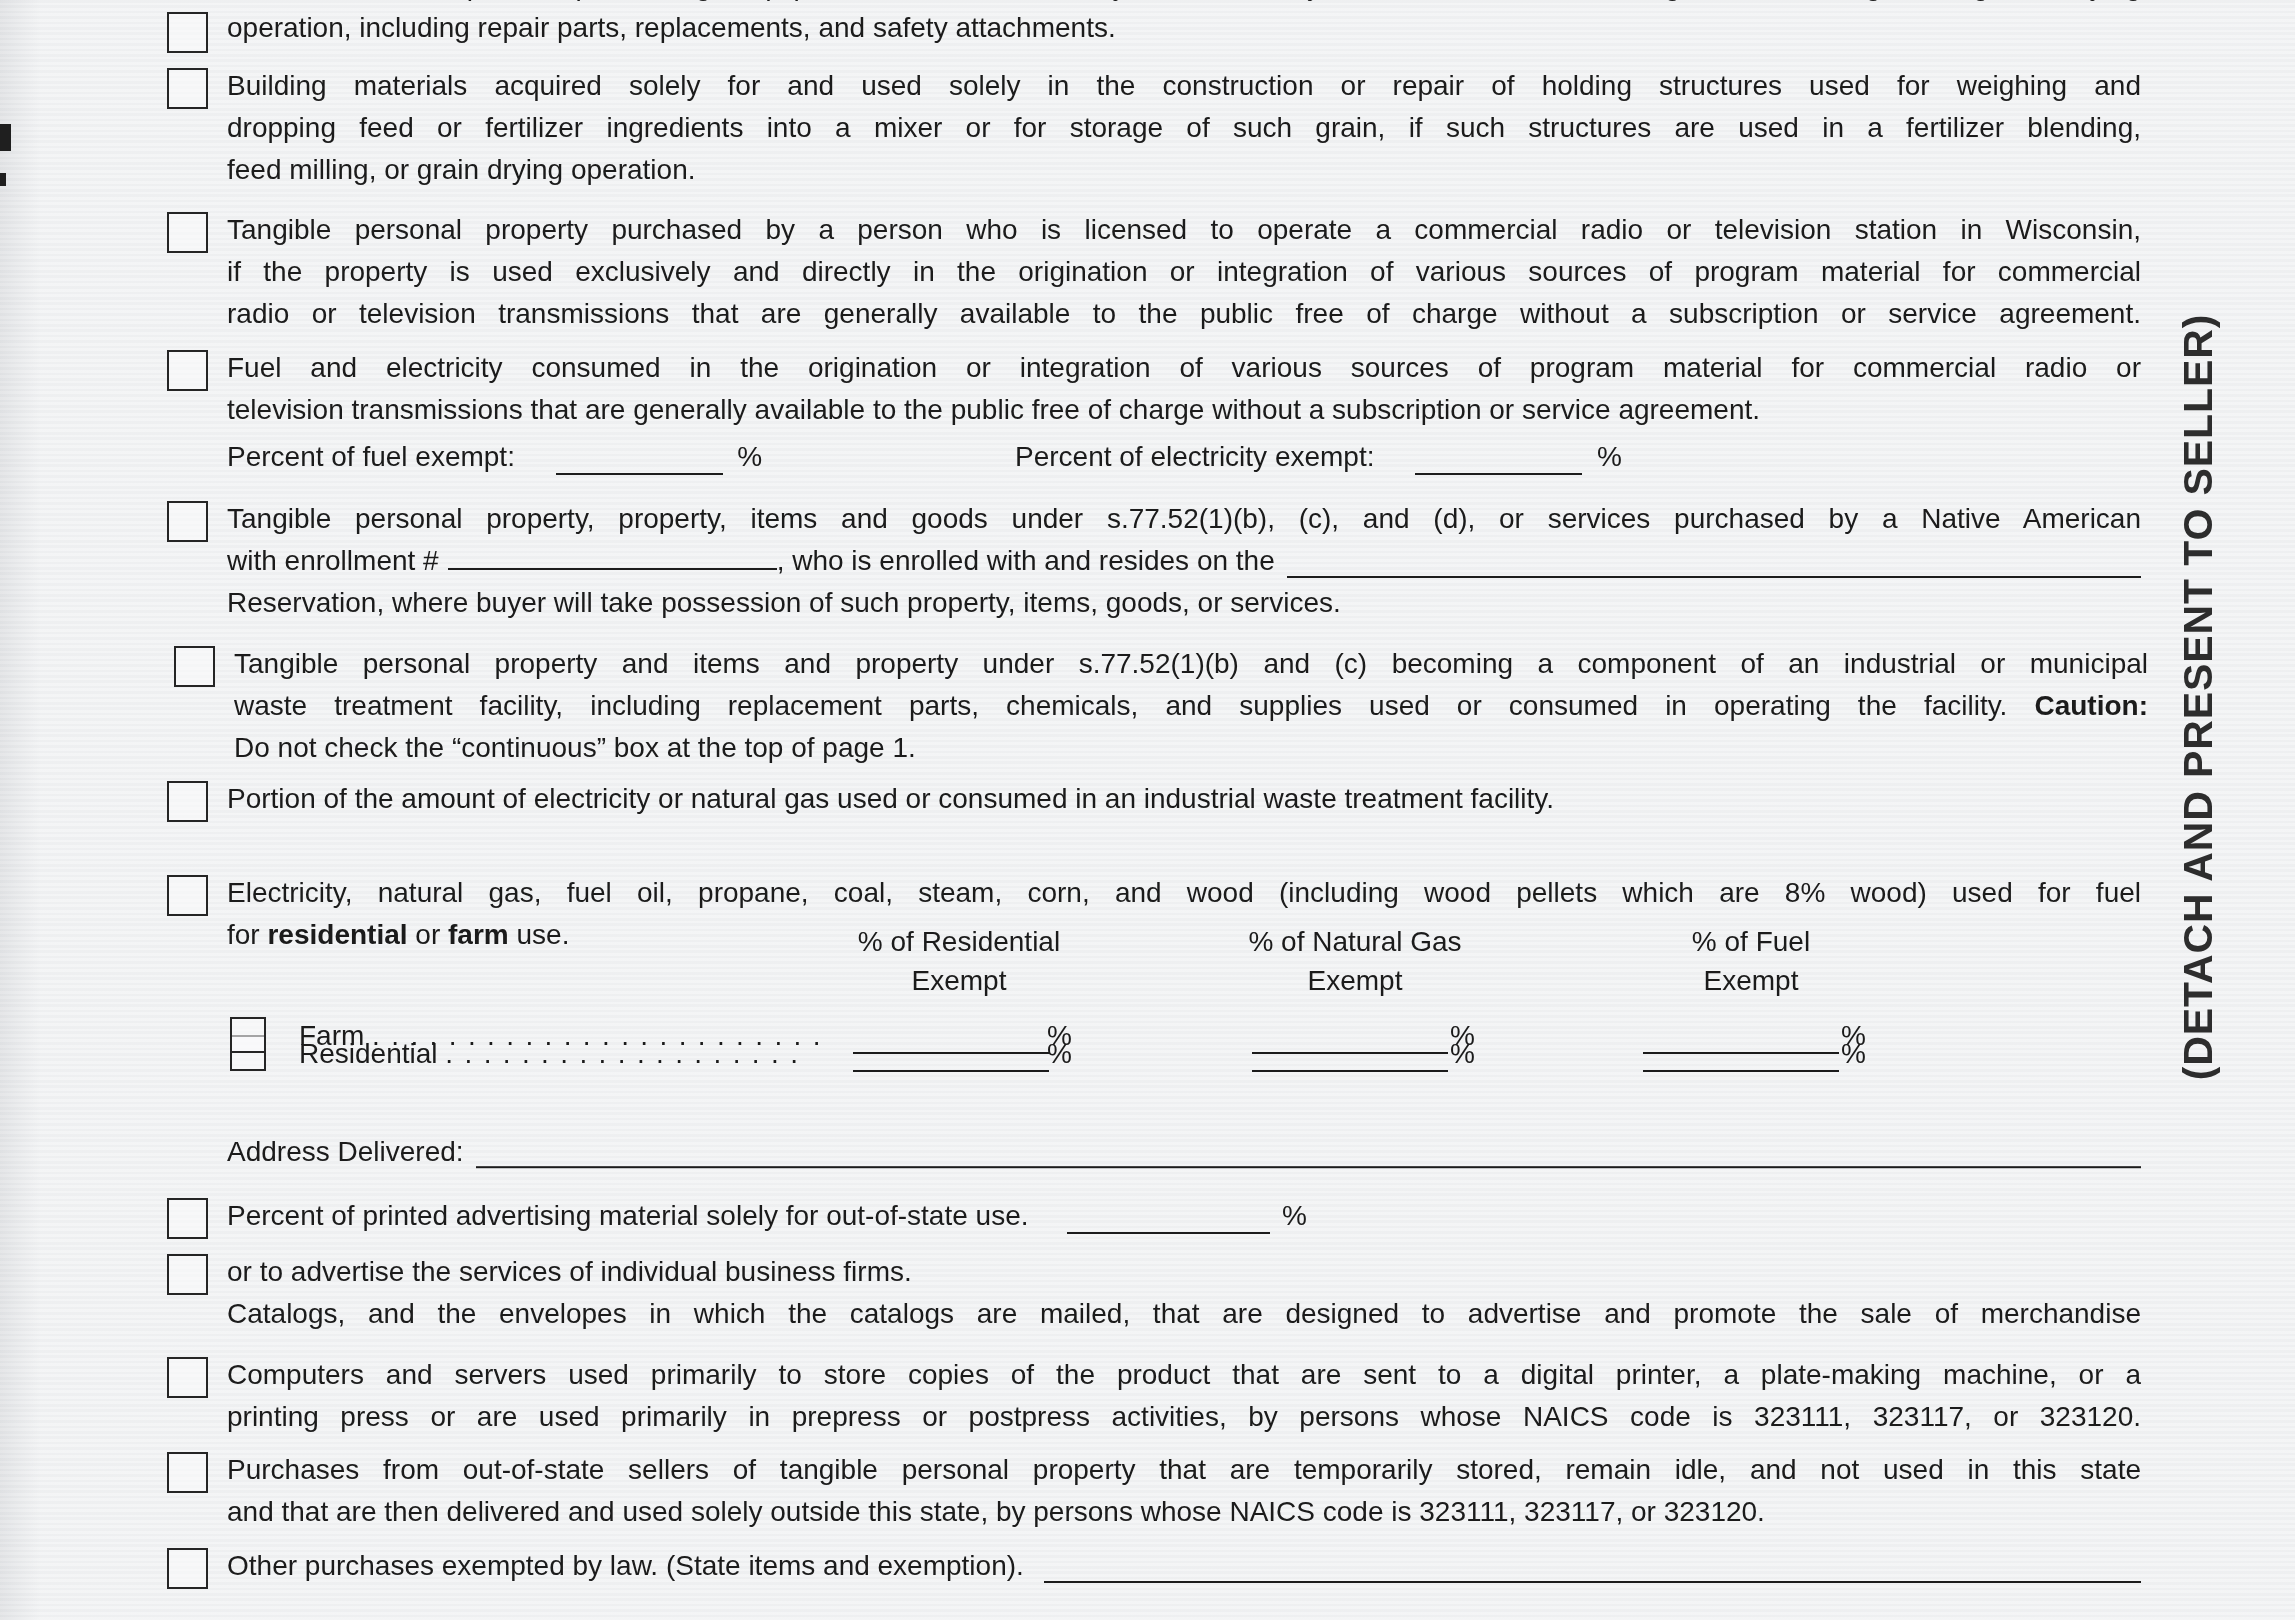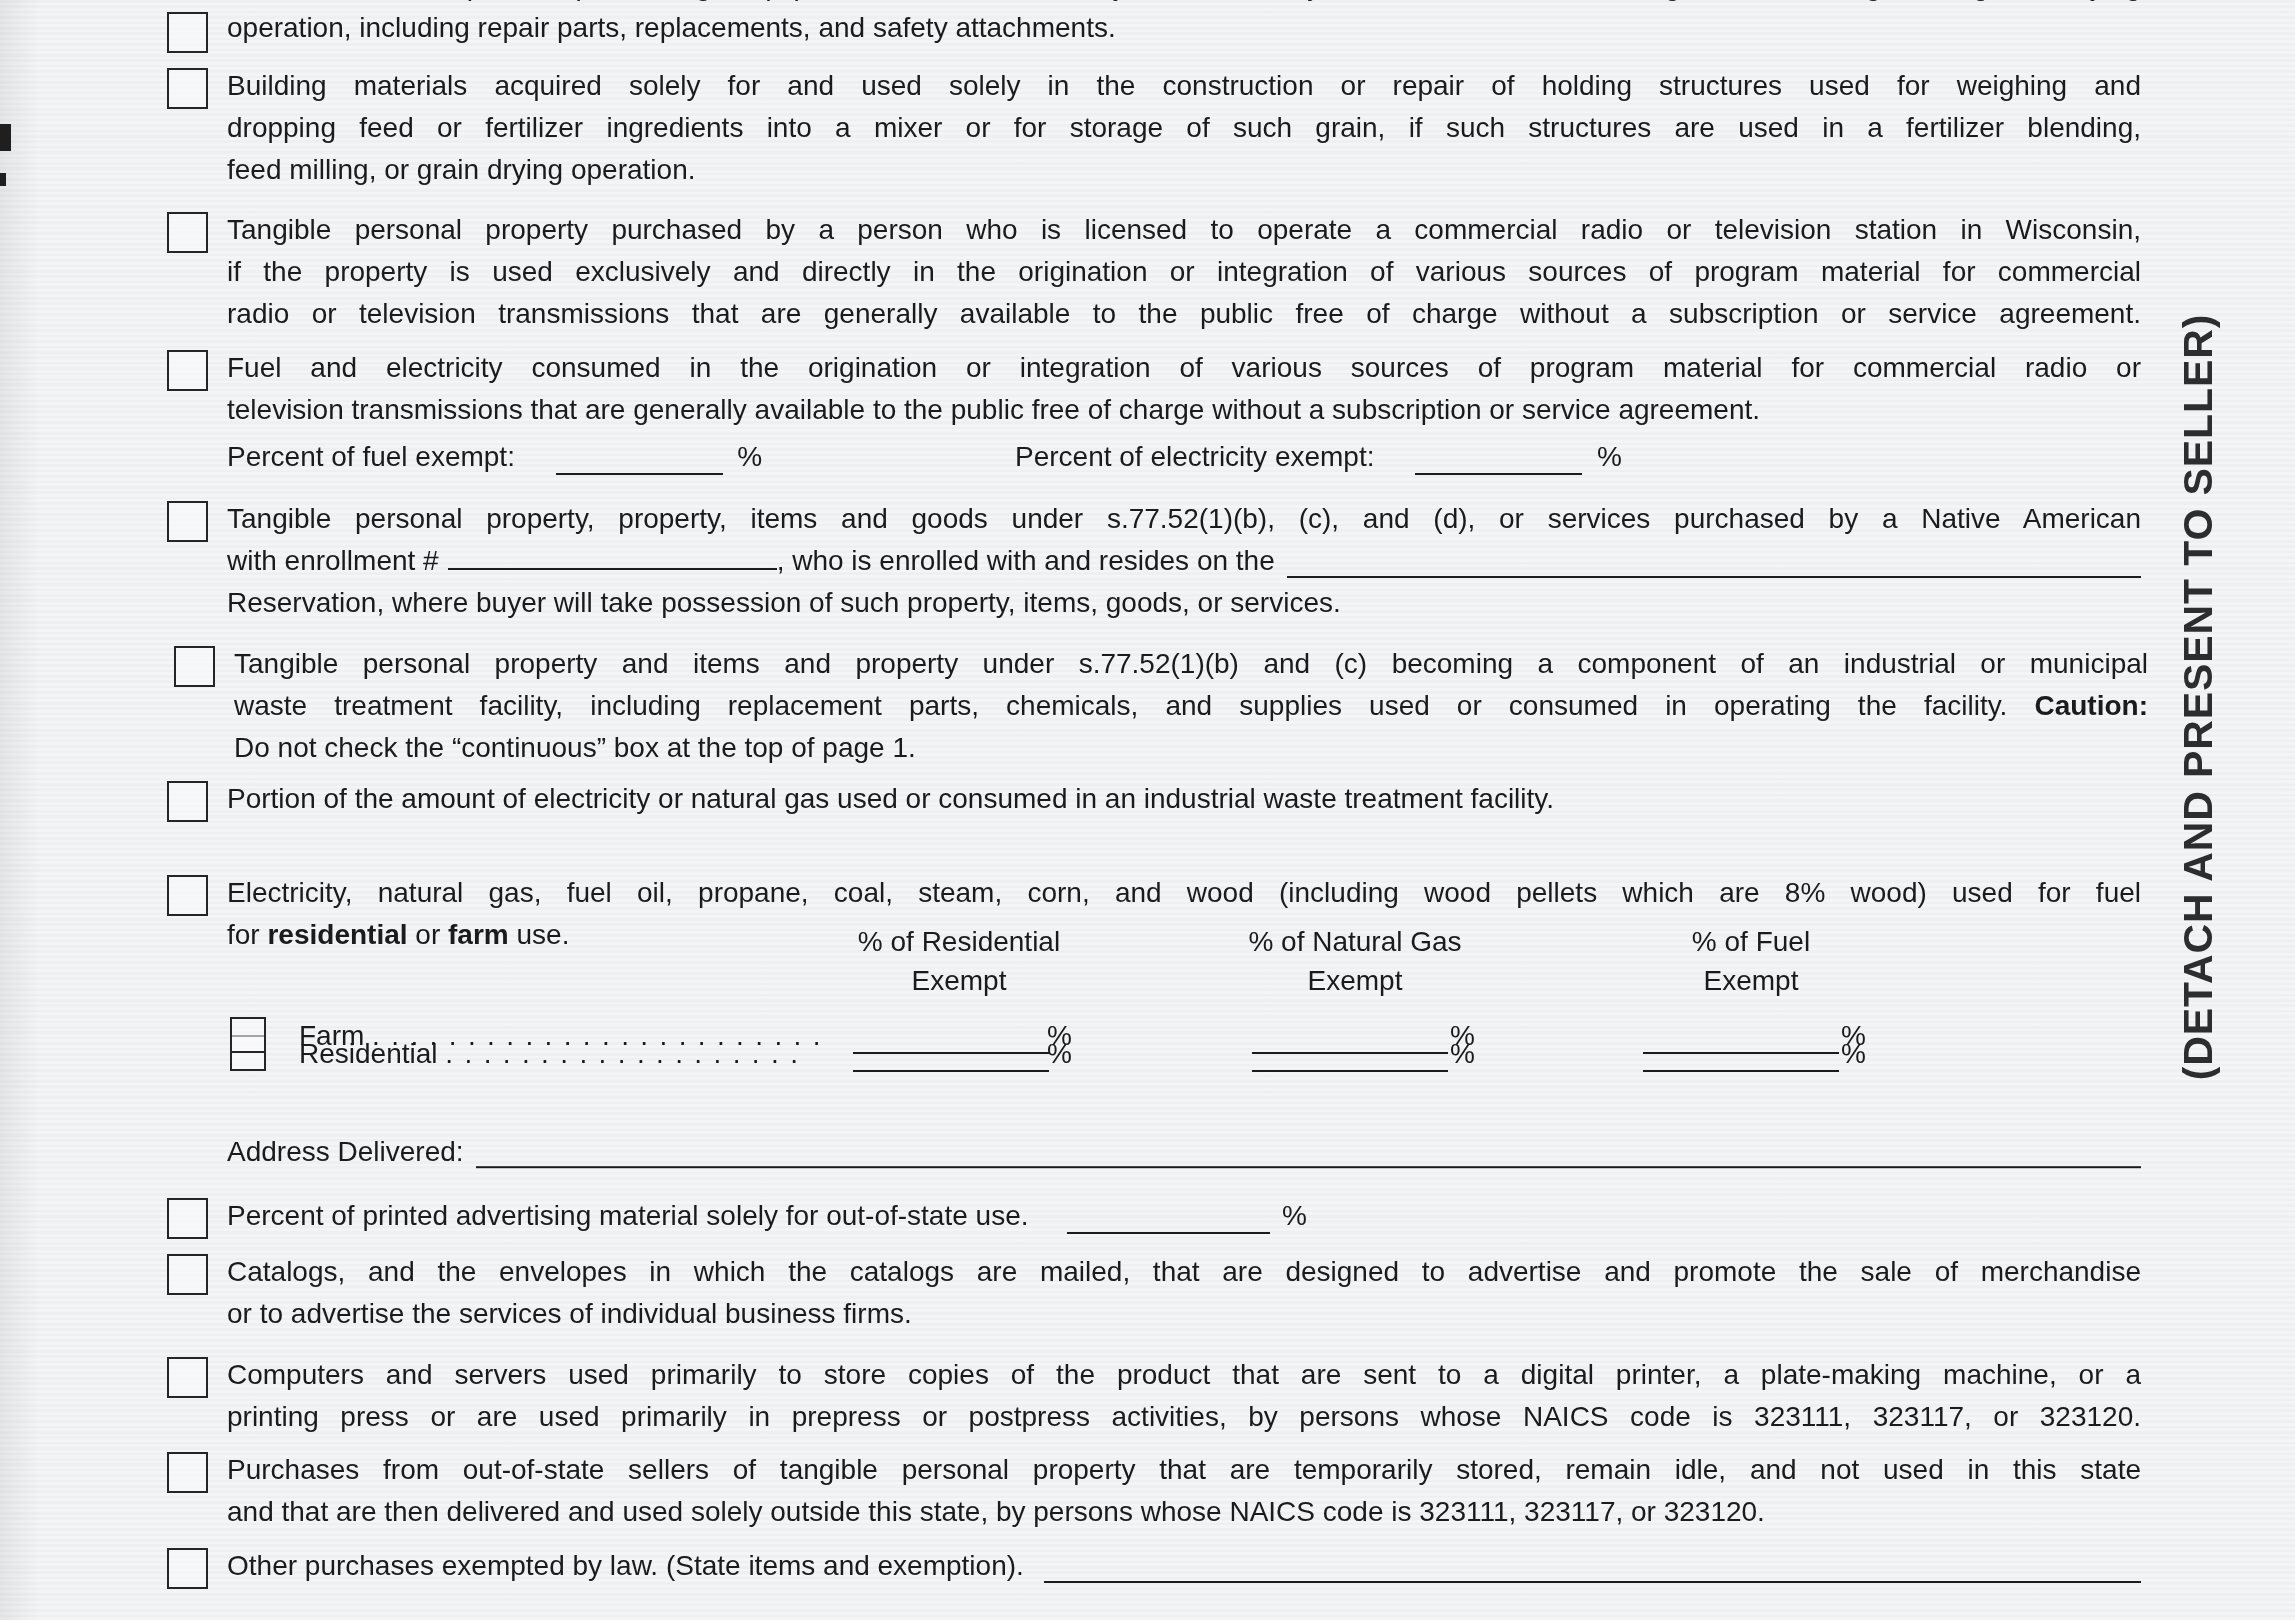--- a/index.html
+++ b/index.html
@@ -162,22 +162,22 @@
 
   <div class="item" style="top:1195px;">
     <span class="cb"></span>
     <div class="ln">
       <span>Percent of printed advertising material solely for out-of-state use.</span><span class="blank" style="width:203px;margin-left:38px;"></span><span style="margin-left:12.6px;">%</span>
     </div>
   </div>
 
   <div class="item" style="top:1251px;">
     <span class="cb"></span>
+    <div class="ln">or to advertise the services of individual business firms.</div>
     <div class="ln j">Catalogs, and the envelopes in which the catalogs are mailed, that are designed to advertise and promote the sale of merchandise</div>
-    <div class="ln">or to advertise the services of individual business firms.</div>
   </div>
 
   <div class="item" style="top:1354px;">
     <span class="cb"></span>
     <div class="ln j">Computers and servers used primarily to store copies of the product that are sent to a digital printer, a plate-making machine, or a</div>
     <div class="ln j">printing press or are used primarily in prepress or postpress activities, by persons whose NAICS code is 323111, 323117, or 323120.</div>
   </div>
 
   <div class="item" style="top:1449px;">
     <span class="cb"></span>

